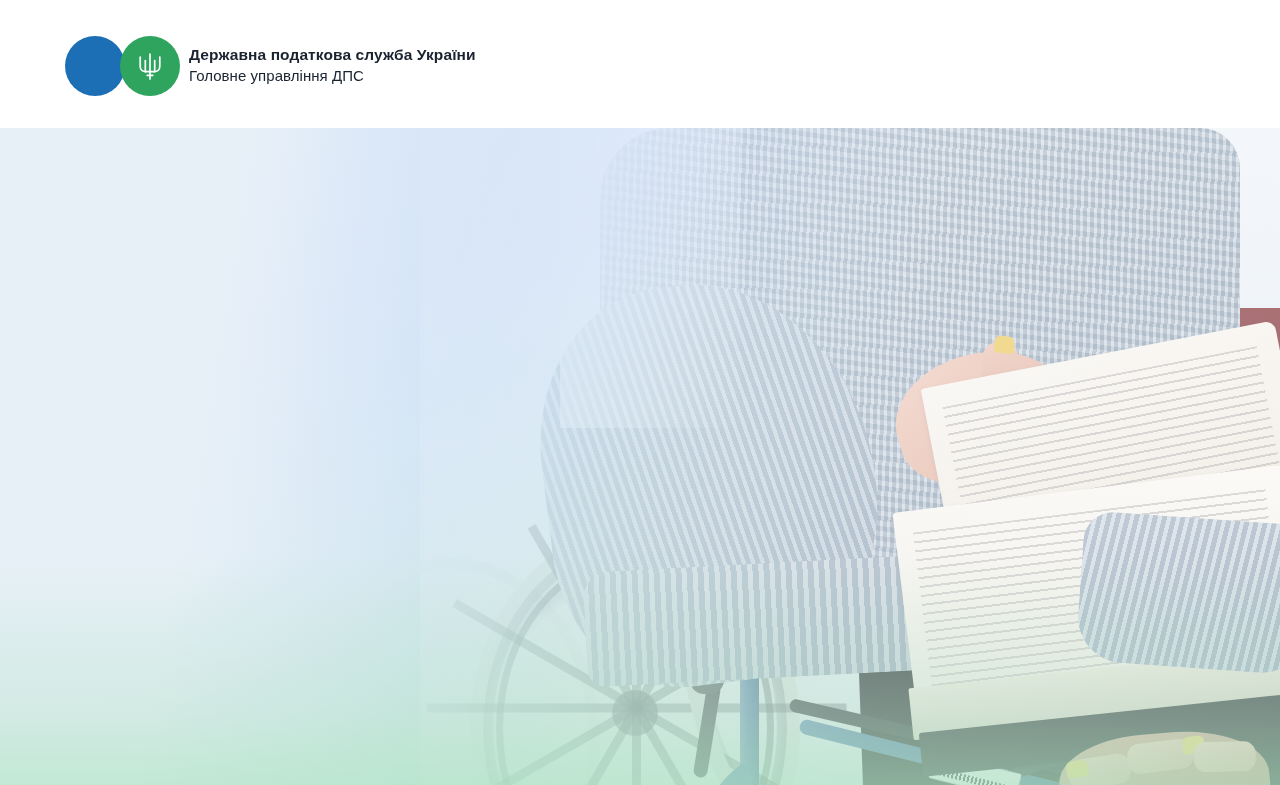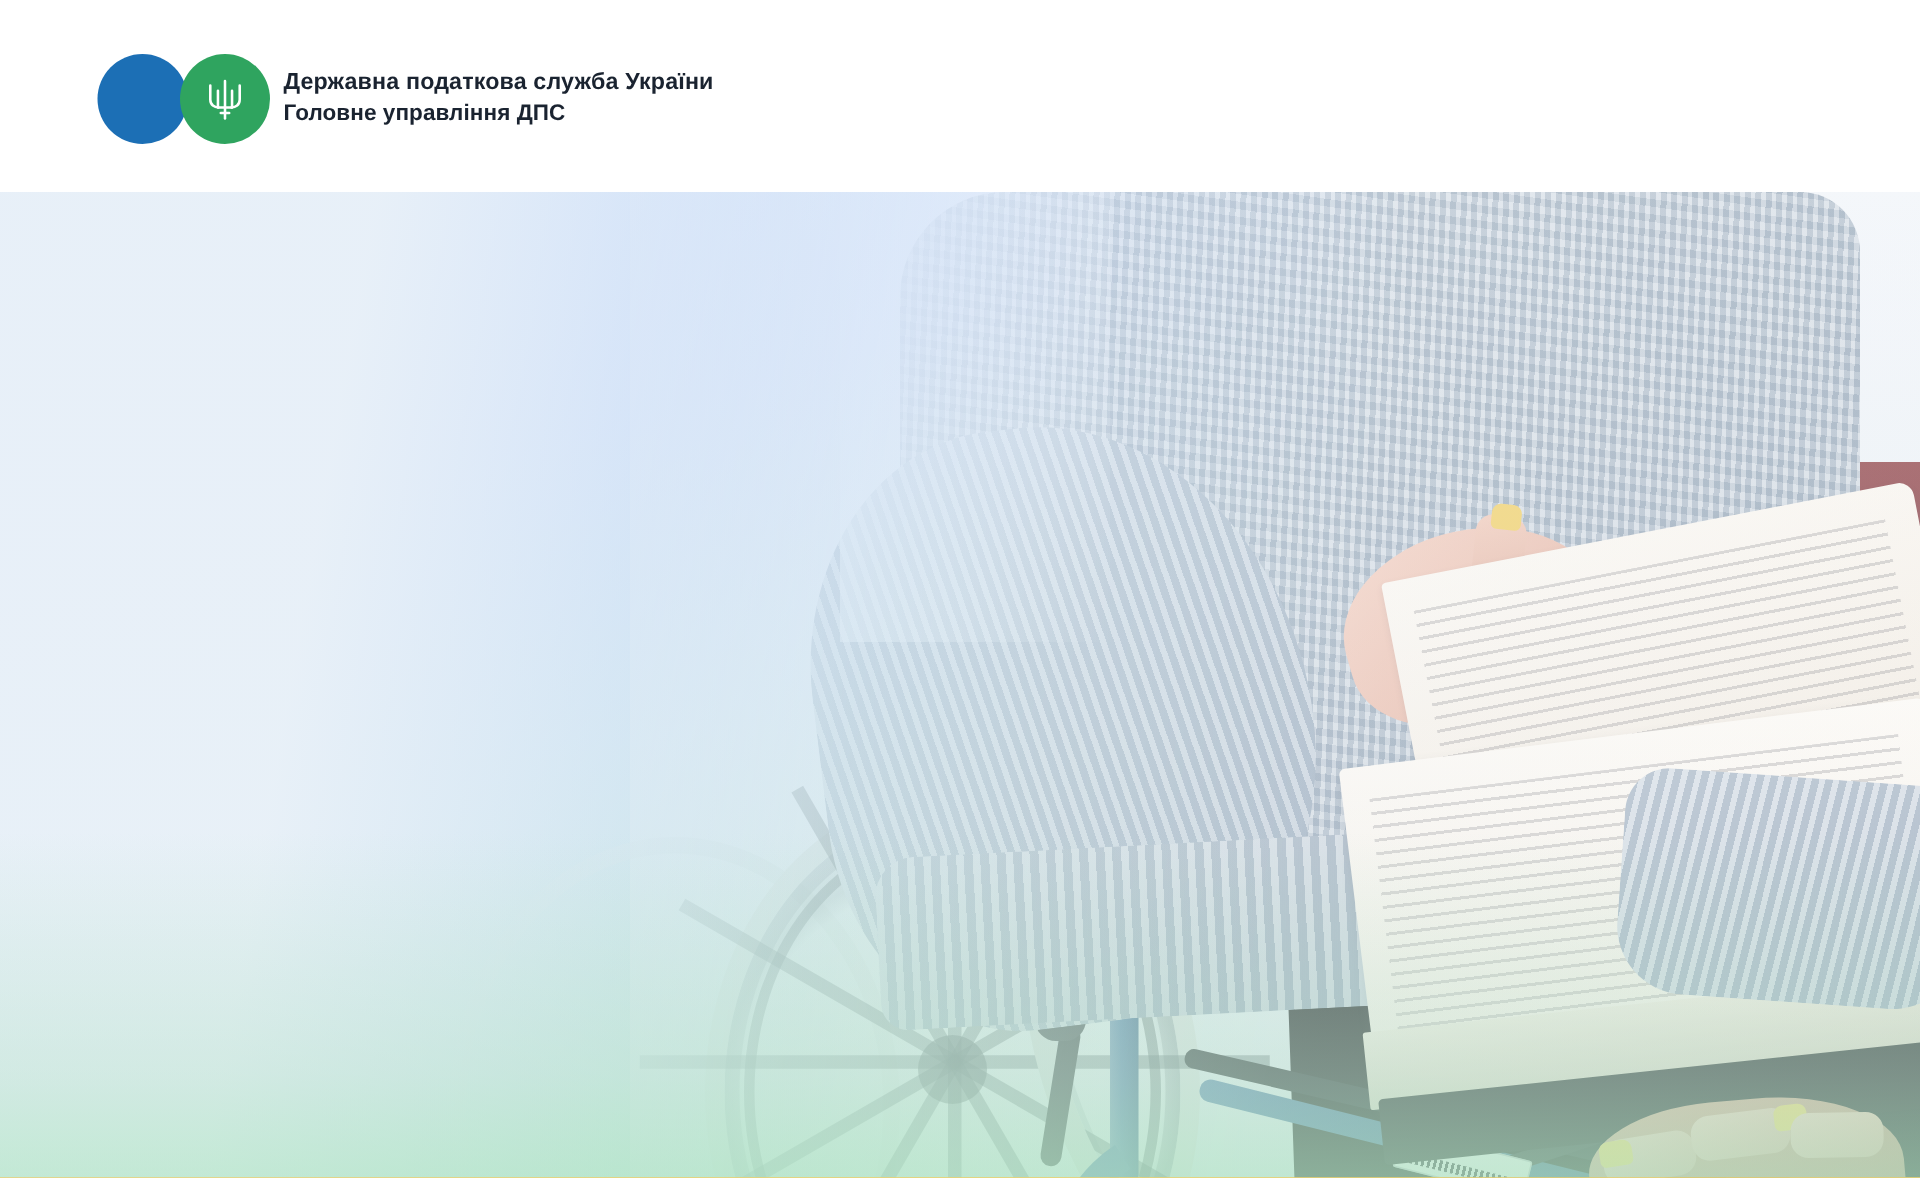--- a/index.html
+++ b/index.html
@@ -6,21 +6,21 @@
   * { margin:0; padding:0; box-sizing:border-box; }
   html,body { width:1280px; height:785px; overflow:hidden; }
   body {
     font-family:"Liberation Sans","DejaVu Sans",sans-serif;
     background:#ffffff;
   }
   .poster {
     position:relative;
     width:1280px; height:785px;
     overflow:hidden;
-    background:#eab308;
+    background:#737373;
   }
 
   
   .header {
     position:absolute; left:0; top:0;
     width:1280px; height:128px;
     background:#ffffff;
     z-index:40;
   }
   .dps-logo {
@@ -42,21 +42,21 @@
   .dps-text {
     margin-left:6px;
     color:#1A2330;
     line-height:1.24;
   }
   .dps-line1 {
     font-size:15.5px; font-weight:bold; letter-spacing:0.1px;
     white-space:nowrap; margin-bottom:3px;
   }
   .dps-line2, .dps-line3 {
-    font-size:15px; font-weight:bold; letter-spacing:0.05px;
+    font-size:15px; font-weight:normal; letter-spacing:0.05px;
     white-space:nowrap;
   }
 
   .bb-logo {
     position:absolute; left:660px; top:38px;
     display:flex; align-items:center;
   }
   .bb-dots { position:relative; width:68px; height:62px; flex:none; }
   .bb-dots span {
     position:absolute; width:21px; height:21px;

